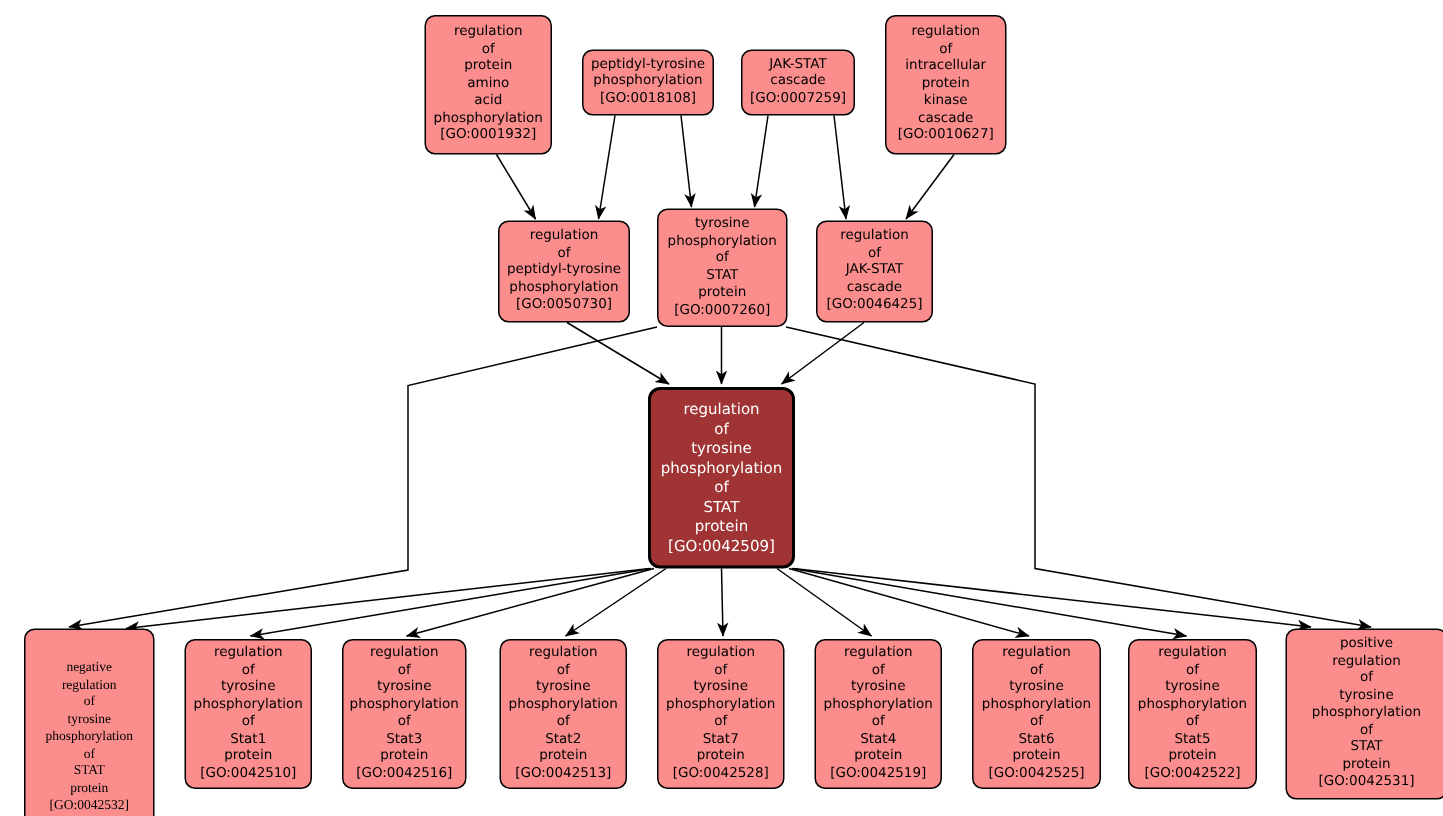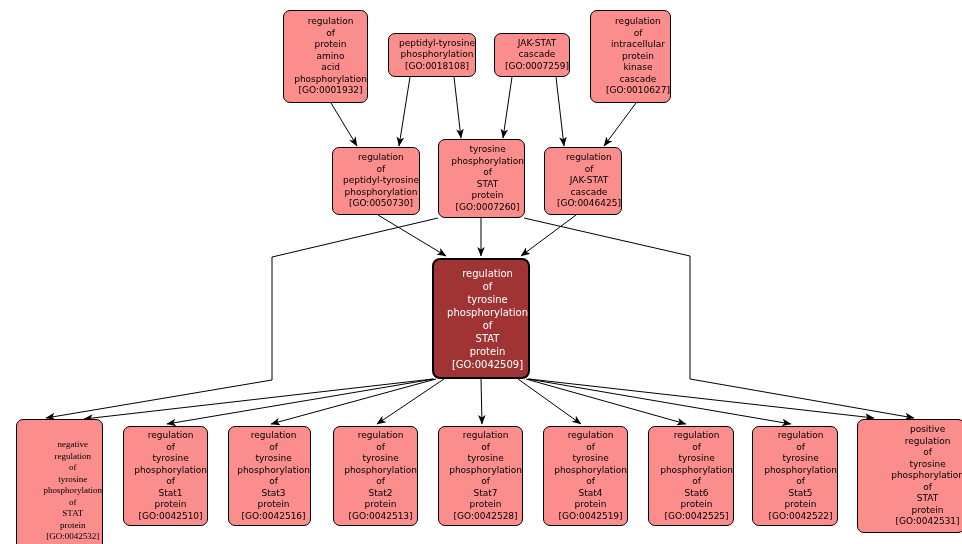--- a/index.html
+++ b/index.html
@@ -10,21 +10,21 @@
     font-family:"DejaVu Sans","Liberation Sans",sans-serif;
     overflow:hidden;
   }
   #edge-layer{position:absolute;left:0;top:0;}
   .node{
     position:absolute;
     box-sizing:border-box;
     background:var(--node-fill,#fb8d8d);
     border:1px solid var(--node-border,#000000);
     border-radius:7px;
-    display:flex;align-items:center;justify-content:flex-end;
+    display:flex;align-items:center;justify-content:center;
     color:var(--node-text,#000000);
     font-size:9px;line-height:11.5px;
     cursor:pointer;
   }
   .node.selected{
     background:var(--sel-fill,#a03434);
     color:var(--sel-text,#ffffff);
     border-width:2px;
     border-radius:8px;
     font-size:10px;line-height:13px;

